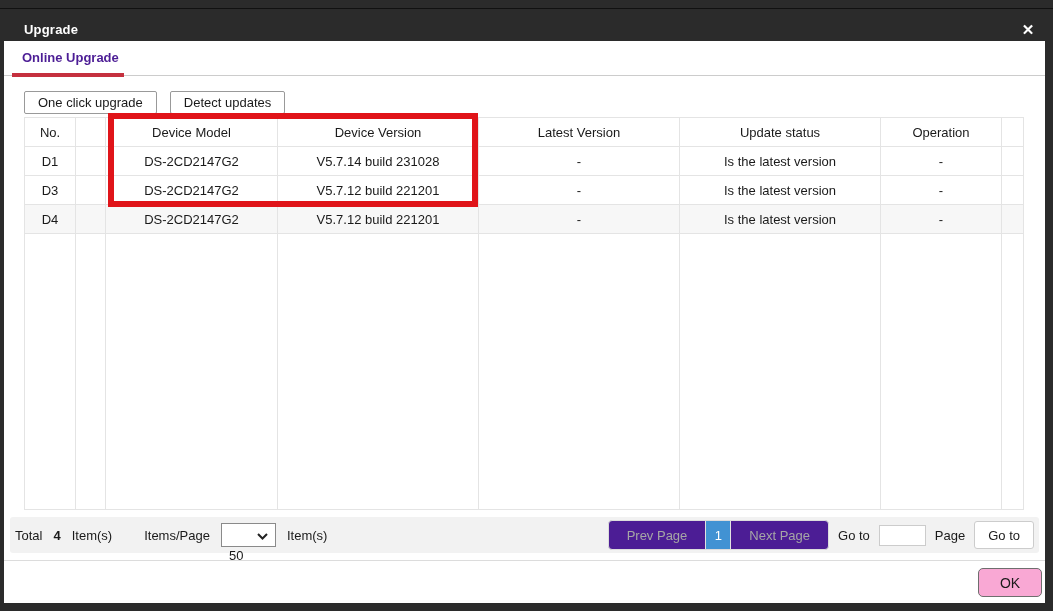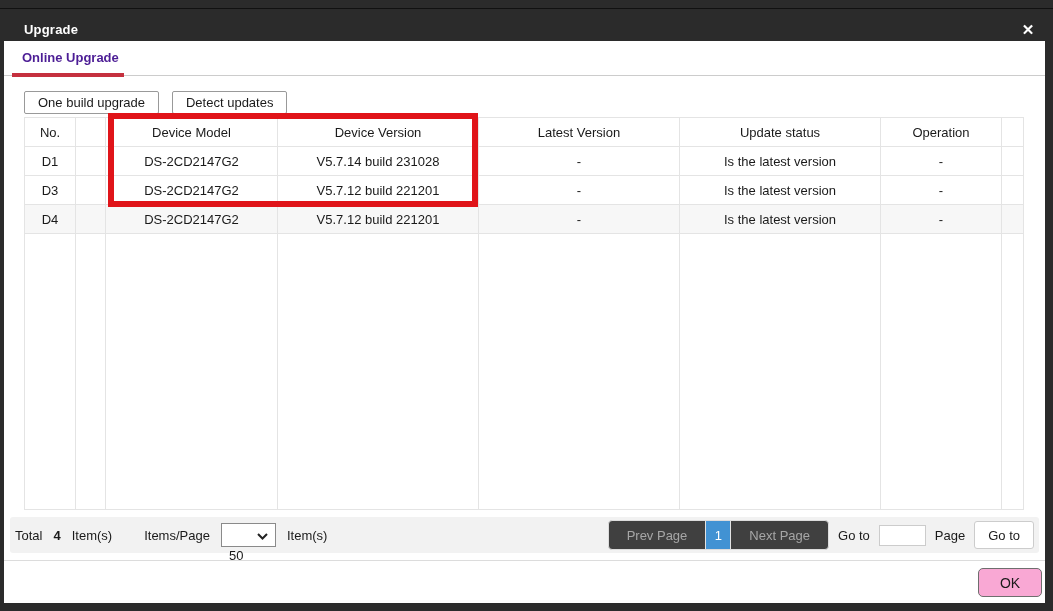--- a/index.html
+++ b/index.html
@@ -36,21 +36,21 @@
   .annotation-box{position:absolute;left:104px;top:72px;width:370px;height:94px;border:6px solid #e01419;pointer-events:none;z-index:5;}
 
   
   .footer-bar{position:absolute;left:6px;top:476px;width:1029px;height:36px;background:#f2f2f2;border-radius:3px;display:flex;align-items:center;justify-content:space-between;padding:0 5px;font-size:13px;color:#1a1a1a;}
   .footer-left{display:flex;align-items:center;gap:11px;}
   .footer-left .grp-gap{width:10px;}
   .bold{font-weight:bold;}
   .ipp-select{width:55px;height:24px;background:#ffffff;border:1px solid #8a8a8a;display:flex;align-items:center;justify-content:space-between;padding:0 7px;cursor:pointer;}
   .ipp-select .val{font-size:13px;color:#1a1a1a;margin-top:40px;}
   .footer-right{display:flex;align-items:center;gap:9px;}
-  .pager{display:flex;align-items:stretch;height:30px;background:#404040;border:1px solid #dddddd;border-radius:4px;overflow:hidden;}
+  .pager{display:flex;align-items:stretch;height:30px;background:#4c1d95;border:1px solid #dddddd;border-radius:4px;overflow:hidden;}
   .pager .pg-btn{border:none;background:transparent;color:#a6a6a6;font-size:13px;padding:0 18px;cursor:pointer;}
   .pager .pg-current{width:26px;background:#4192d3;color:#ffffff;font-size:13px;display:flex;align-items:center;justify-content:center;border-left:1px solid #e2e2e2;border-right:1px solid #e2e2e2;}
   .goto-input{width:47px;height:21px;border:1px solid #cccccc;background:#ffffff;padding:0 4px;font-size:13px;}
   .goto-btn{height:28px;padding:0 13px;background:#ffffff;border:1px solid #cccccc;border-radius:3px;font-size:13px;color:#1a1a1a;cursor:pointer;}
 
   
   .bottom-sep{position:absolute;left:0;right:0;top:519px;height:1px;background:#dcdcdc;}
   .ok-btn{position:absolute;left:974px;top:527px;width:64px;height:29px;background:#f9a8d4;border:1px solid #6e6e6e;border-radius:5px;font-size:14px;color:#1a1a1a;cursor:pointer;}
 </style>
 </head>
@@ -63,21 +63,21 @@
     <button class="close-btn"><span>✕</span></button>
   </div>
 
   <div class="content">
 
     <div class="tab-line"></div>
     <button class="tab">Online Upgrade</button>
     <div class="tab-underline"></div>
 
     <div class="toolbar">
-      <button class="tool-btn">One build upgrade</button>
+      <button class="tool-btn">One click upgrade</button>
       <button class="tool-btn">Detect updates</button>
     </div>
 
     <div class="table-wrap">
       <table>
         <colgroup>
           <col style="width:51px">
             <col style="width:30px">
             <col style="width:172px">
             <col style="width:201px">

